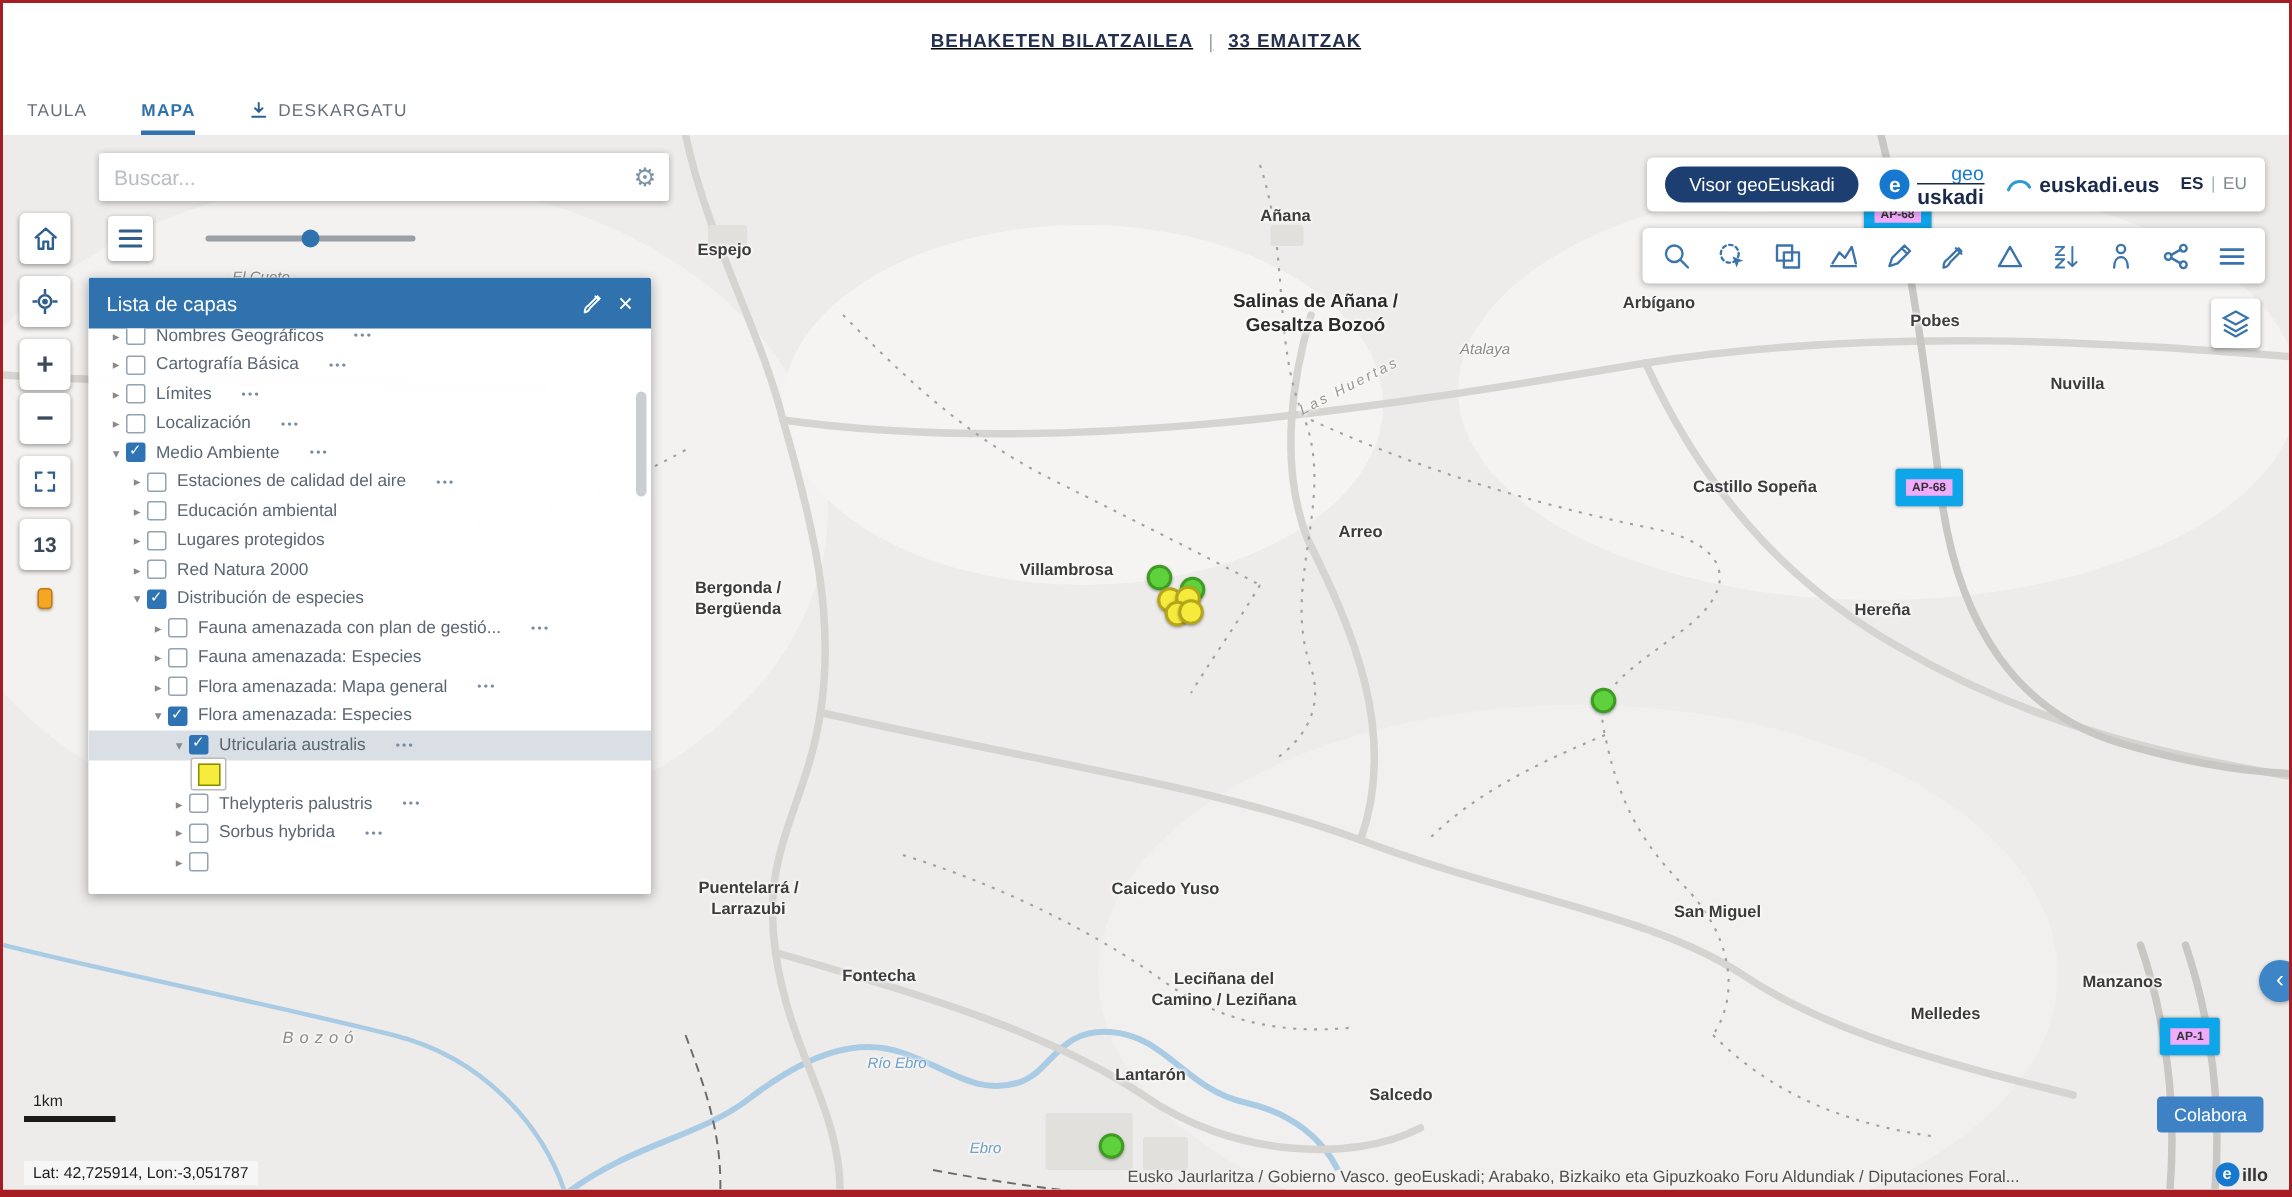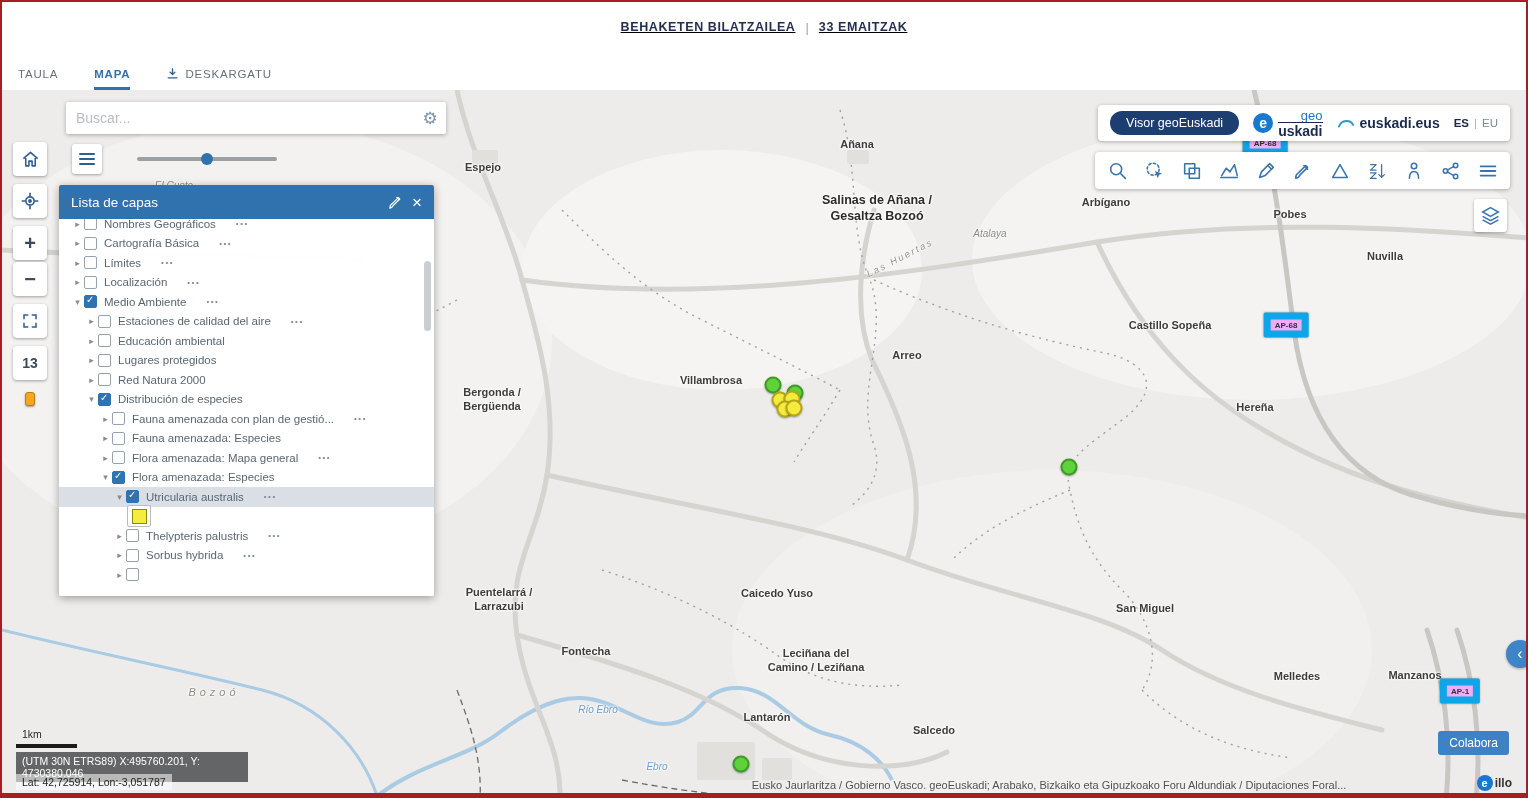--- a/index.html
+++ b/index.html
@@ -198,21 +198,21 @@
 Bergüenda</div>
         <div class="mlabel" style="left: 1253px; top: 318px;">Hereña</div>
         <div class="mlabel" style="left: 1143px; top: 471px; margin-top: 48px;">San Miguel</div>
         <div class="mlabel" style="left: 775px; top: 504px;">Caicedo Yuso</div>
         <div class="mlabel" style="left: 497px; top: 510px;">Puentelarrá /
 Larrazubi</div>
         <div class="mlabel" style="left: 584px; top: 562px;">Fontecha</div>
         <div class="mlabel" style="left: 814px; top: 571px;">Leciñana del
 Camino / Leziñana</div>
         <div class="mlabel" style="left: 1295px; top: 587px;">Melledes</div>
-        <div class="mlabel" style="left: 1413px; top: 586px;">Manzanos</div>
+        <div class="mlabel" style="left: 1413px; top: 566px;">Manzanos</div>
         <div class="mlabel area" style="left: 212px; top: 603px;">Bozoó</div>
         <div class="mlabel river" style="left: 596px; top: 592px;">Río Ebro</div>
         <div class="mlabel" style="left: 765px; top: 628px;">Lantarón</div>
         <div class="mlabel" style="left: 932px; top: 641px;">Salcedo</div>
         <div class="mlabel river" style="left: 655px; top: 649px;">Ebro</div>
       </div>
     <div id="map-badges">
         <div class="badge" style="left: 1263px; top: 53px;">AP-68</div>
         <div class="badge" style="left: 1284px; top: 235px;">AP-68</div>
         <div class="badge" style="left: 1458px; top: 601px;">AP-1</div>
@@ -487,21 +487,20 @@
           <path d="M12 3l9 5-9 5-9-5z"></path>
           <path d="M3 13l9 5 9-5"></path>
           <path d="M3 17l9 5 9-5"></path>
         </svg>
     </div>
 
     <div class="chev">‹</div>
 
     <div class="scaletxt">1km</div>
     <div class="scalebar"></div>
-    <div class="coords">(UTM 30N ETRS89) X:495760.201, Y: 4730380.046</div>
     <div class="latlon">Lat: 42,725914, Lon:-3,051787</div>
 
     <button class="colabora">Colabora</button>
     <div class="attrib">Eusko Jaurlaritza / Gobierno Vasco. geoEuskadi; Arabako, Bizkaiko eta Gipuzkoako Foru Aldundiak / Diputaciones Foral...</div>
     <div class="minilogo">
       <span class="e">e</span>
       <span>illo</span>
     </div>
 
   </div>

